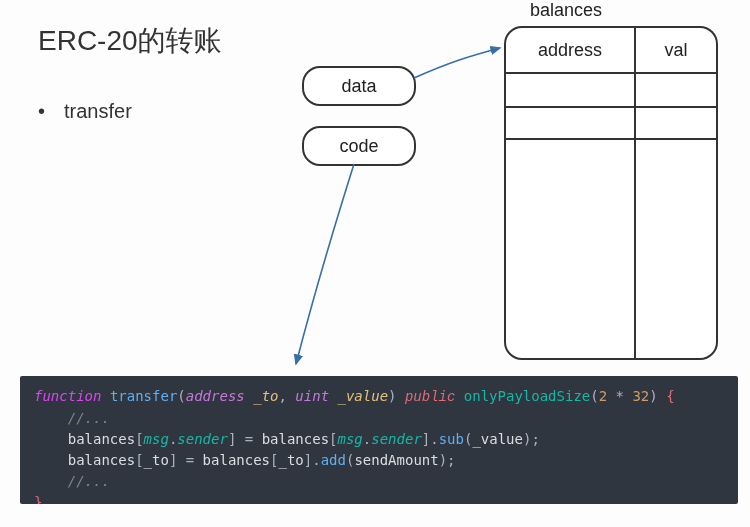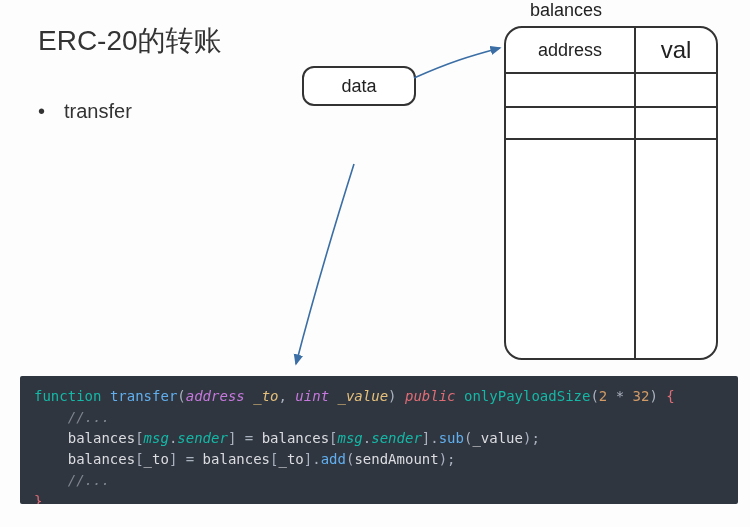--- a/index.html
+++ b/index.html
@@ -42,21 +42,21 @@
     font-size: 20px;
   }
   .bullet-text {
     margin-left: 24px;
   }
 
   
   .box {
     position: absolute;
     border: 2px solid #333;
-    border-radius: 12px;
+    border-radius: 18px;
     background: #fff;
     text-align: center;
     font-size: 18px;
     display: flex;
     align-items: center;
     justify-content: center;
   }
   .box.data { left: 302px; top: 66px; width: 110px; height: 36px; }
   .box.code { left: 302px; top: 126px; width: 110px; height: 36px; }
 
@@ -90,21 +90,21 @@
     display: flex;
     align-items: center;
     justify-content: center;
     font-size: 18px;
   }
   .th2 {
     flex: 1;
     display: flex;
     align-items: center;
     justify-content: center;
-    font-size: 24px;
+    font-size: 18px;
   }
   .table-rows {
     position: relative;
     width: 100%;
     height: calc(100% - 44px);
   }
   .vdiv {
     position: absolute;
     left: 128px;
     top: 0;
@@ -126,25 +126,25 @@
     color: #dcdde1;
     font-family: "Consolas", "Menlo", monospace;
     font-size: 14px;
     line-height: 1.5;
     padding: 10px 14px;
     box-sizing: border-box;
     border-radius: 2px;
     white-space: pre;
     overflow: hidden;
   }
-  .tok-kw   { color: #14b8a6; } 
+  .tok-kw   { color: #d946ef; font-style: italic; } 
   .tok-fn   { color: #61afef; }
   .tok-type { color: #c678dd; font-style: italic; }
   .tok-param{ color: #e5c07b; font-style: italic; }
-  .tok-mod  { color: #e06c75; font-style: italic; } 
+  .tok-mod  { color: #e06c75; font-style: italic; font-family: Liberation Mono, monospace; } 
   .tok-attr { color: #14b8a6; }
   .tok-num  { color: #d19a66; }
   .tok-cm   { color: #7f848e; font-style: italic; }
   .tok-id   { color: #dcdde1; }
   .tok-prop { color: #14b8a6; font-style: italic; }
   .tok-pun  { color: #abb2bf; }
   .tok-brace{ color: #e06c75; }
 
   svg.arrows {
     position: absolute;
@@ -159,20 +159,21 @@
 
 <div class="slide">
 
   <div class="title">ERC-20的转账</div>
 
   <div class="bullet">
     <span class="bullet-text">transfer</span>
   </div>
 
   <div class="box data">data</div>
+  <div class="box code">code</div>
 
   <div class="balances-label">balances</div>
 
   <div class="table-outer">
     <div class="table-header">
       <div class="th1">address</div>
       <div class="th2">val</div>
     </div>
     <div class="table-rows">
       <div class="vdiv"></div>

